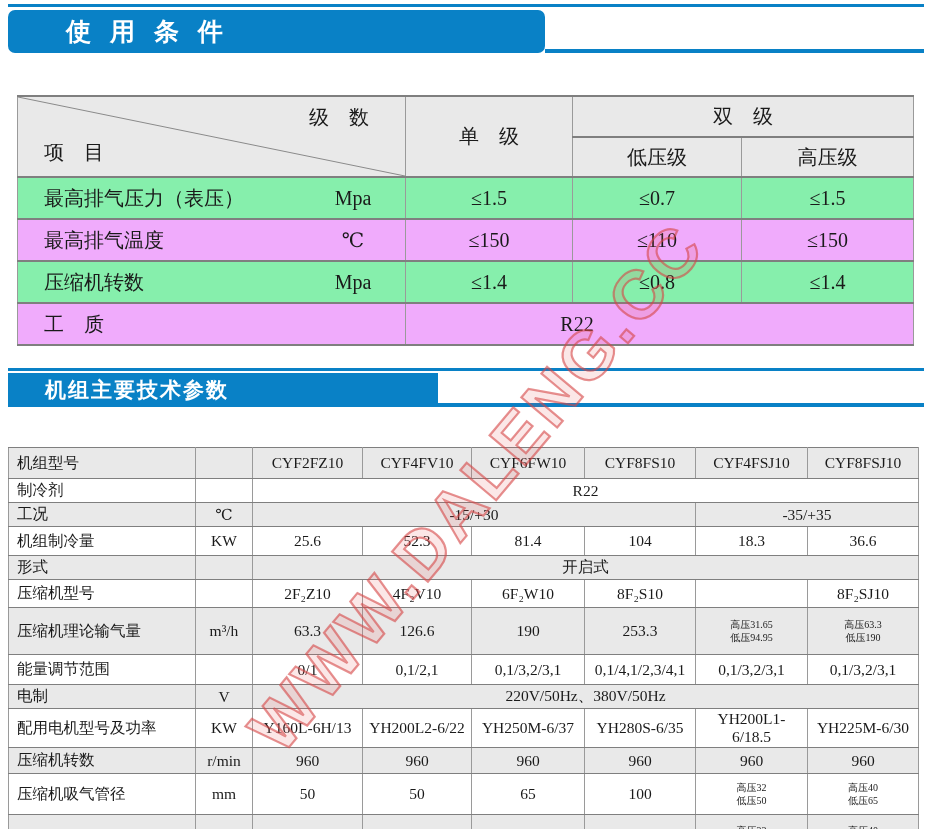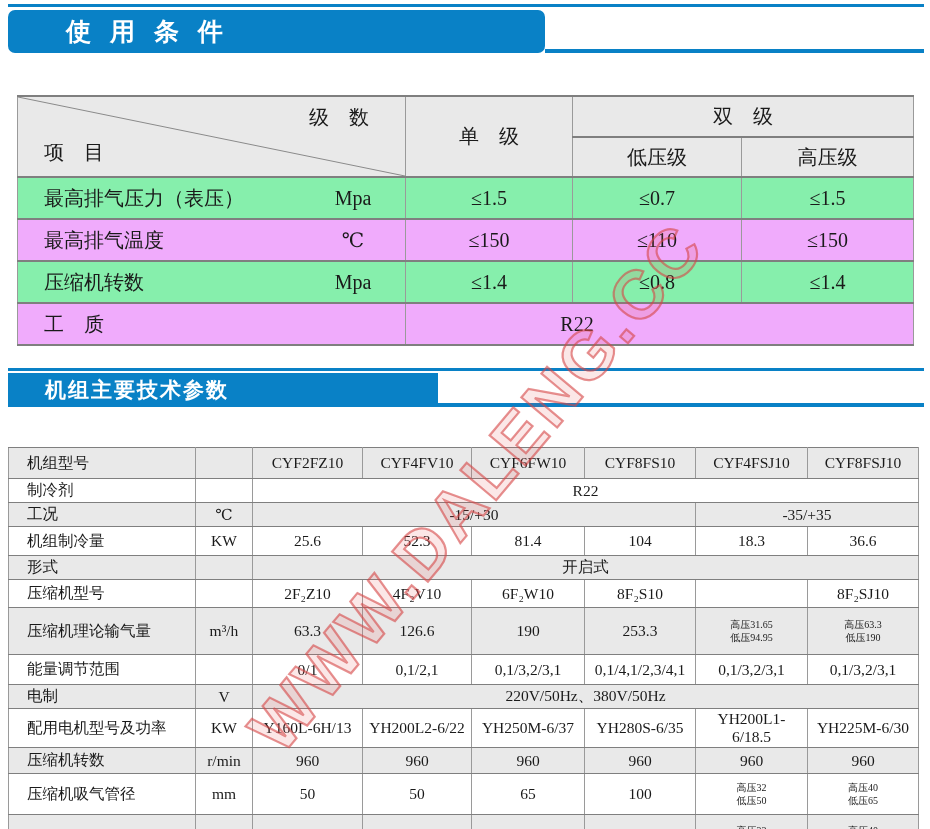--- a/index.html
+++ b/index.html
@@ -38,21 +38,21 @@
   .t1 .unit{position:absolute;left:270px;top:0;width:130px;height:100%;
             display:flex;align-items:center;justify-content:center;}
   .t1 td.fluidval{padding-right:165px;}
 
   
   .t2{position:absolute;left:8px;top:447px;width:910px;font-size:15.5px;}
   .t2 td{border-left:1px solid var(--blight);border-right:1px solid var(--blight);
          border-top:1.5px solid var(--bdark);border-bottom:1.5px solid var(--bdark);
          text-align:center;vertical-align:middle;padding:1px 2px;background:#fff;height:21px;}
   .t2 tr.shade td{background:#e9e9e9;}
-  .t2 td.lbl{text-align:left;padding-left:18px;}
+  .t2 td.lbl{text-align:left;padding-left:8px;}
   .t2 td.ml{white-space:pre-line;line-height:1.3;font-size:10px;}
   .t2 tr:nth-child(1) td{height:28px;}
   .t2 tr:nth-child(4) td{height:26px;}
   .t2 tr:nth-child(6) td{height:25px;}
   .t2 tr:nth-child(7) td{height:44px;}
   .t2 tr:nth-child(8) td{height:27px;}
   .t2 tr:nth-child(10) td{height:25px;}
   .t2 tr:nth-child(11) td{height:23px;}
   .t2 tr:nth-child(12) td{height:38px;}
   .t2 tr:nth-child(13) td{height:42px;}

